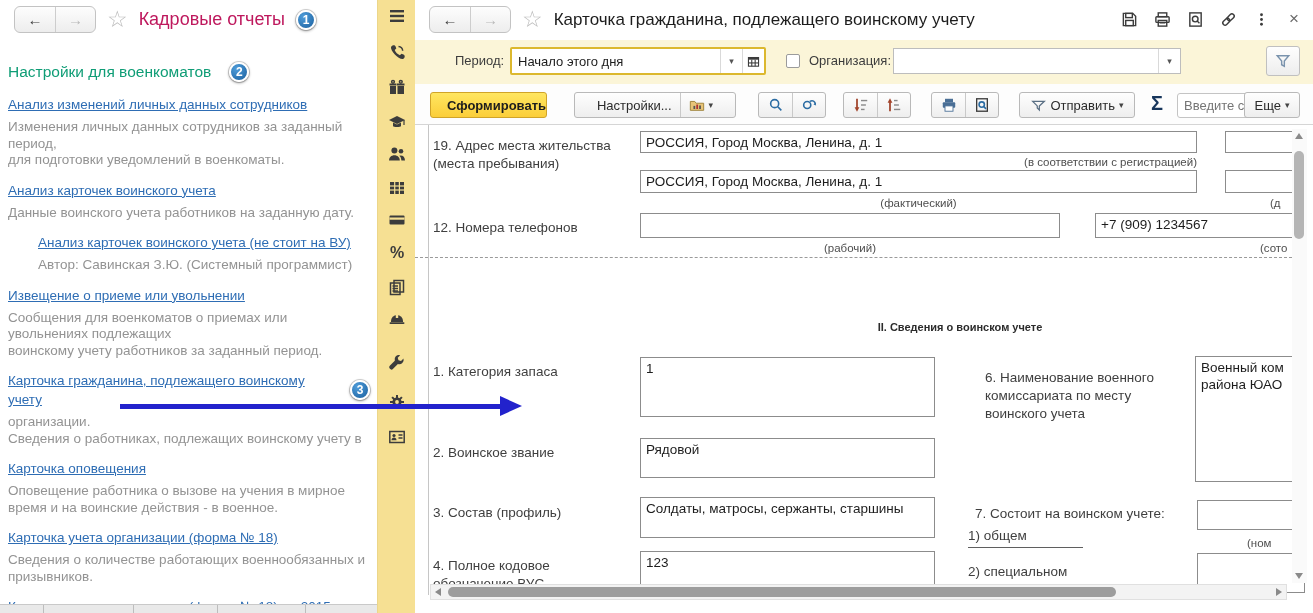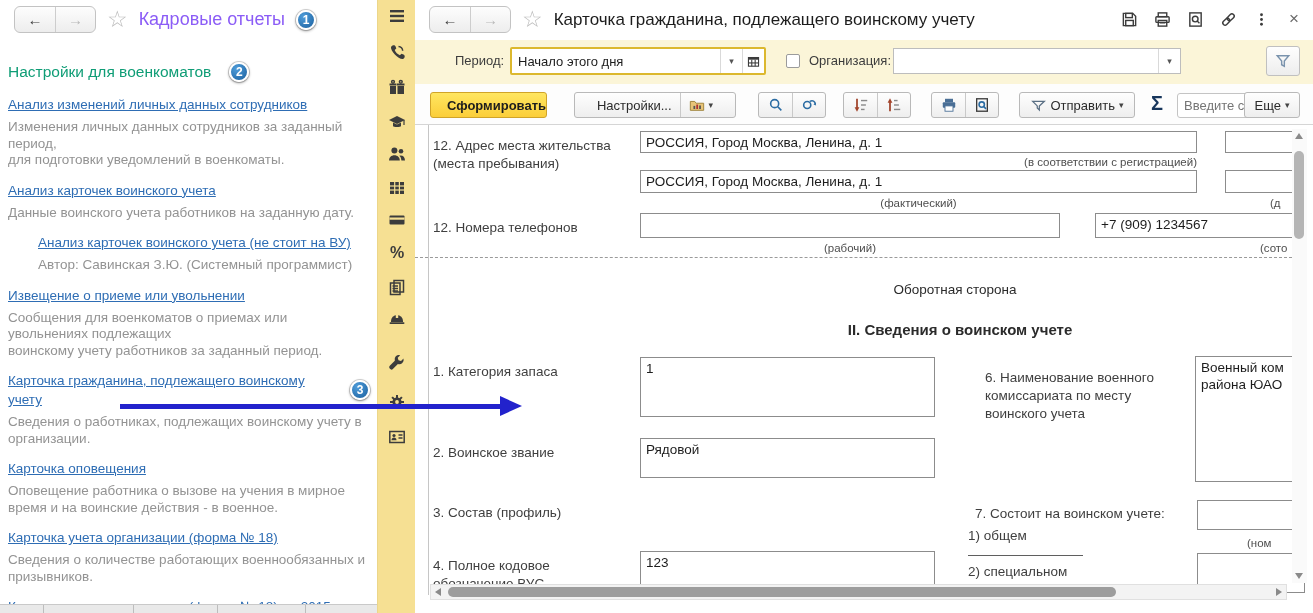--- a/index.html
+++ b/index.html
@@ -9,21 +9,21 @@
   
   .lp { position:absolute; left:0; top:0; width:377px; height:613px; background:#fff; }
   .lp-head { position:absolute; left:14px; top:6px; display:flex; align-items:center; gap:11px; }
   .navgrp { display:inline-flex; border:1px solid #c3c3c3; border-radius:6px; overflow:hidden;
     background:linear-gradient(#fdfdfd,#ededed); }
   .navbtn { width:40px; height:25px; display:flex; align-items:center; justify-content:center;
     font-size:15px; color:#3c3c3c; }
   .navbtn + .navbtn { border-left:1px solid #cdcdcd; }
   .navbtn.dis { color:#b9b9b9; }
   .star { font-size:23px; color:#bdbdbd; line-height:1; }
-  .lp-title { font-size:18px; color:#8b5cf6; }
+  .lp-title { font-size:18px; color:#be185d; }
   .badge { display:inline-flex; align-items:center; justify-content:center; width:20px; height:20px;
     border-radius:50%; background:radial-gradient(circle at 35% 30%, #4f9dda, #1a5f9e);
     color:#fff; font-size:12px; font-weight:bold; border:2px solid #fff;
     box-shadow:0 1px 3px rgba(0,0,0,.45), 0 0 0 1px #d8d8d8; flex:0 0 auto; }
   .lp-body { position:absolute; left:8px; top:62px; width:362px; }
   .sec-title { display:flex; align-items:center; gap:18px; color:#0f9d76; font-size:15.5px; margin-bottom:13px; }
   .item { margin-bottom:12px; }
   .item .lnk { color:#2e6db4; font-size:13.5px; text-decoration:underline; cursor:pointer; line-height:19px; }
   .item .lnkrow { display:flex; align-items:center; gap:8px; }
   .desc { color:#939393; font-size:13.5px; line-height:16.5px; margin-top:5px; }
@@ -76,22 +76,22 @@
 
   
   .report { position:absolute; left:0; top:125px; width:898px; height:488px; background:#fff; overflow:hidden; }
   .sheet-edge { position:absolute; left:13px; top:0; bottom:18px; width:1px; background:#c6c6c6; }
   .flabel { position:absolute; font-size:13.5px; color:#3f3f3f; line-height:18px; }
   .fbox { position:absolute; border:1px solid #8c8c8c; background:#fff; font-size:13.5px; color:#1d1d1d;
     padding:2px 5px; overflow:hidden; line-height:17px; }
   .fcap { position:absolute; font-size:11.5px; color:#4e4e4e; }
   .dashed { position:absolute; left:0; width:877px; border-top:1px dashed #9a9a9a; }
   .center-t { position:absolute; text-align:center; font-size:13.5px; color:#2b2b2b; }
-  .bold { font-weight:bold; font-size:15px; }
-  .uline { display:inline-block; min-width:115px; border-bottom:1px solid #5f5f5f; padding-bottom:10px; }
+  .bold { font-weight:bold; font-size:11px; }
+  .uline { display:inline-block; min-width:115px; border-bottom:1px solid #5f5f5f; padding-bottom:2px; }
 
   
   .vscroll { position:absolute; right:6px; top:4px; width:15px; height:454px; background:#fafafa; z-index:10; }
   .vthumb { position:absolute; left:2px; top:22px; width:10px; height:88px; background:#b5b5b5; border-radius:5px; }
   .hscroll { position:absolute; left:15px; right:26px; bottom:13px; height:16px; background:#f3f3f3; border:1px solid #e0e0e0; z-index:10; }
   .hthumb { position:absolute; left:17px; top:2px; width:668px; height:10px; background:#9d9d9d; border-radius:5px; }
   .tri { width:0; height:0; position:absolute; }
   .tri.up    { border-left:4px solid transparent; border-right:4px solid transparent; border-bottom:6px solid #8a8a8a; left:3px; top:4px; }
   .tri.down  { border-left:4px solid transparent; border-right:4px solid transparent; border-top:6px solid #8a8a8a; left:3px; bottom:4px; }
   .tri.left  { border-top:4px solid transparent; border-bottom:4px solid transparent; border-right:6px solid #8a8a8a; left:4px; top:3px; }
@@ -152,22 +152,22 @@
         <div>воинскому учету работников за заданный период.</div>
       </div>
     </div>
 
     <div class="item">
       <div class="lnkrow">
         <span class="lnk">Карточка гражданина, подлежащего воинскому учету</span>
         <span class="badge">3</span>
       </div>
       <div class="desc">
+        <div>организации.</div>
         <div>Сведения о работниках, подлежащих воинскому учету в</div>
-        <div>организации.</div>
       </div>
     </div>
 
     <div class="item">
       <div class="lnk">Карточка оповещения</div>
       <div class="desc">
         <div>Оповещение работника о вызове на учения в мирное</div>
         <div>время и на воинские действия - в военное.</div>
       </div>
     </div>
@@ -463,56 +463,56 @@
 
     <div class="tb" style="right:13px;width:56px">
       <span>Еще</span>
         <span class="caret">▾</span>
     </div>
   </div>
 
   <div class="report">
     <div class="sheet-edge"></div>
 
-    <div class="flabel" style="left:18px; top:12px; width:190px">12. Адрес места жительства (места пребывания)</div>
+    <div class="flabel" style="left:18px; top:12px; width:190px">19. Адрес места жительства (места пребывания)</div>
     <div class="fbox" style="left:225px; top:6px; width:557px; height:22px">РОССИЯ, Город Москва, Ленина, д. 1</div>
     <div class="fcap" style="left:225px; top:31px; width:557px; text-align:right">(в соответствии с регистрацией)</div>
     <div class="fbox" style="left:810px; top:6px; width:80px; height:22px"></div>
     <div class="fbox" style="left:225px; top:45px; width:557px; height:23px">РОССИЯ, Город Москва, Ленина, д. 1</div>
     <div class="fcap" style="left:225px; top:72px; width:557px; text-align:center">(фактический)</div>
     <div class="fbox" style="left:810px; top:45px; width:80px; height:23px"></div>
     <div class="fcap" style="left:855px; top:72px">(д</div>
 
     <div class="flabel" style="left:18px; top:94px">12. Номера телефонов</div>
     <div class="fbox" style="left:225px; top:88px; width:420px; height:25px"></div>
     <div class="fcap" style="left:225px; top:117px; width:420px; text-align:center">(рабочий)</div>
     <div class="fbox" style="left:680px; top:88px; width:210px; height:25px">+7 (909) 1234567</div>
     <div class="fcap" style="left:845px; top:117px">(сото</div>
 
     <div class="dashed" style="top:132px"></div>
 
-    <div class="center-t" style="left:400px; top:157px; width:280px">Оборотная сторона</div>
     <div class="center-t bold" style="left:395px; top:196px; width:300px">II. Сведения о воинском учете</div>
 
     <div class="flabel" style="left:18px; top:238px">1. Категория запаса</div>
     <div class="fbox" style="left:225px; top:232px; width:295px; height:60px">1</div>
     <div class="flabel" style="left:570px; top:244px">
       <div>6. Наименование военного</div>
       <div>комиссариата по месту</div>
       <div>воинского учета</div>
     </div>
     <div class="fbox" style="left:780px; top:231px; width:110px; height:126px">
       <div>Военный ком</div>
       <div>района ЮАО</div>
     </div>
 
     <div class="flabel" style="left:18px; top:319px">2. Воинское звание</div>
     <div class="fbox" style="left:225px; top:313px; width:295px; height:40px">Рядовой</div>
 
     <div class="flabel" style="left:18px; top:379px">3. Состав (профиль)</div>
+    <div class="fbox" style="left:225px; top:372px; width:295px; height:41px">Солдаты, матросы, сержанты, старшины</div>
     <div class="flabel" style="left:560px; top:380px">7. Состоит на воинском учете:</div>
     <div class="flabel" style="left:553px; top:402px"><span class="uline">1) общем</span></div>
     <div class="fbox" style="left:782px; top:375px; width:108px; height:30px"></div>
     <div class="fcap" style="left:832px; top:412px">(ном</div>
 
     <div class="flabel" style="left:18px; top:432px">
       <div>4. Полное кодовое</div>
       <div>обозначение ВУС</div>
     </div>
     <div class="fbox" style="left:225px; top:426px; width:295px; height:42px">123</div>

